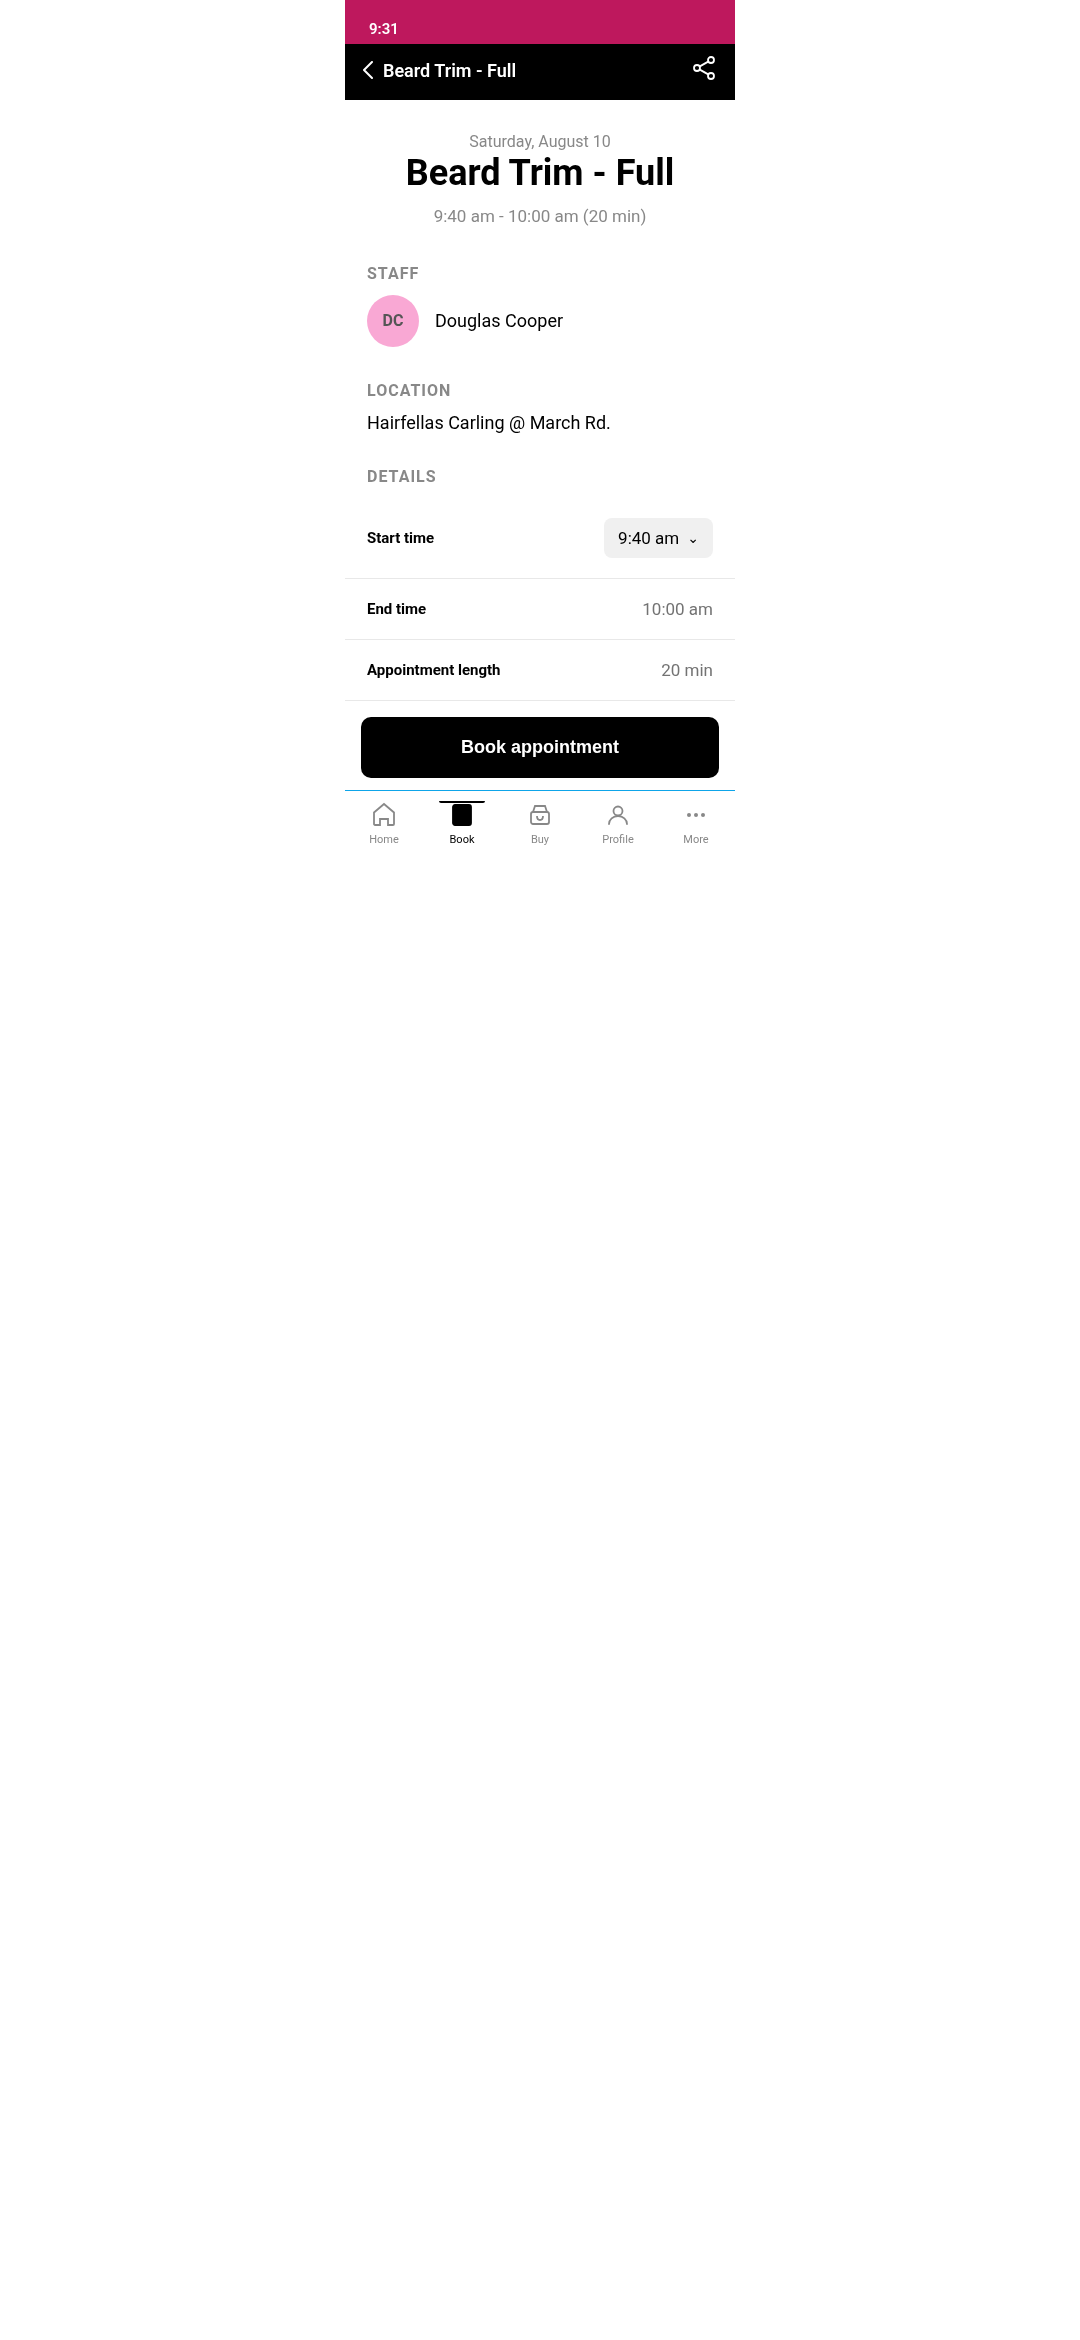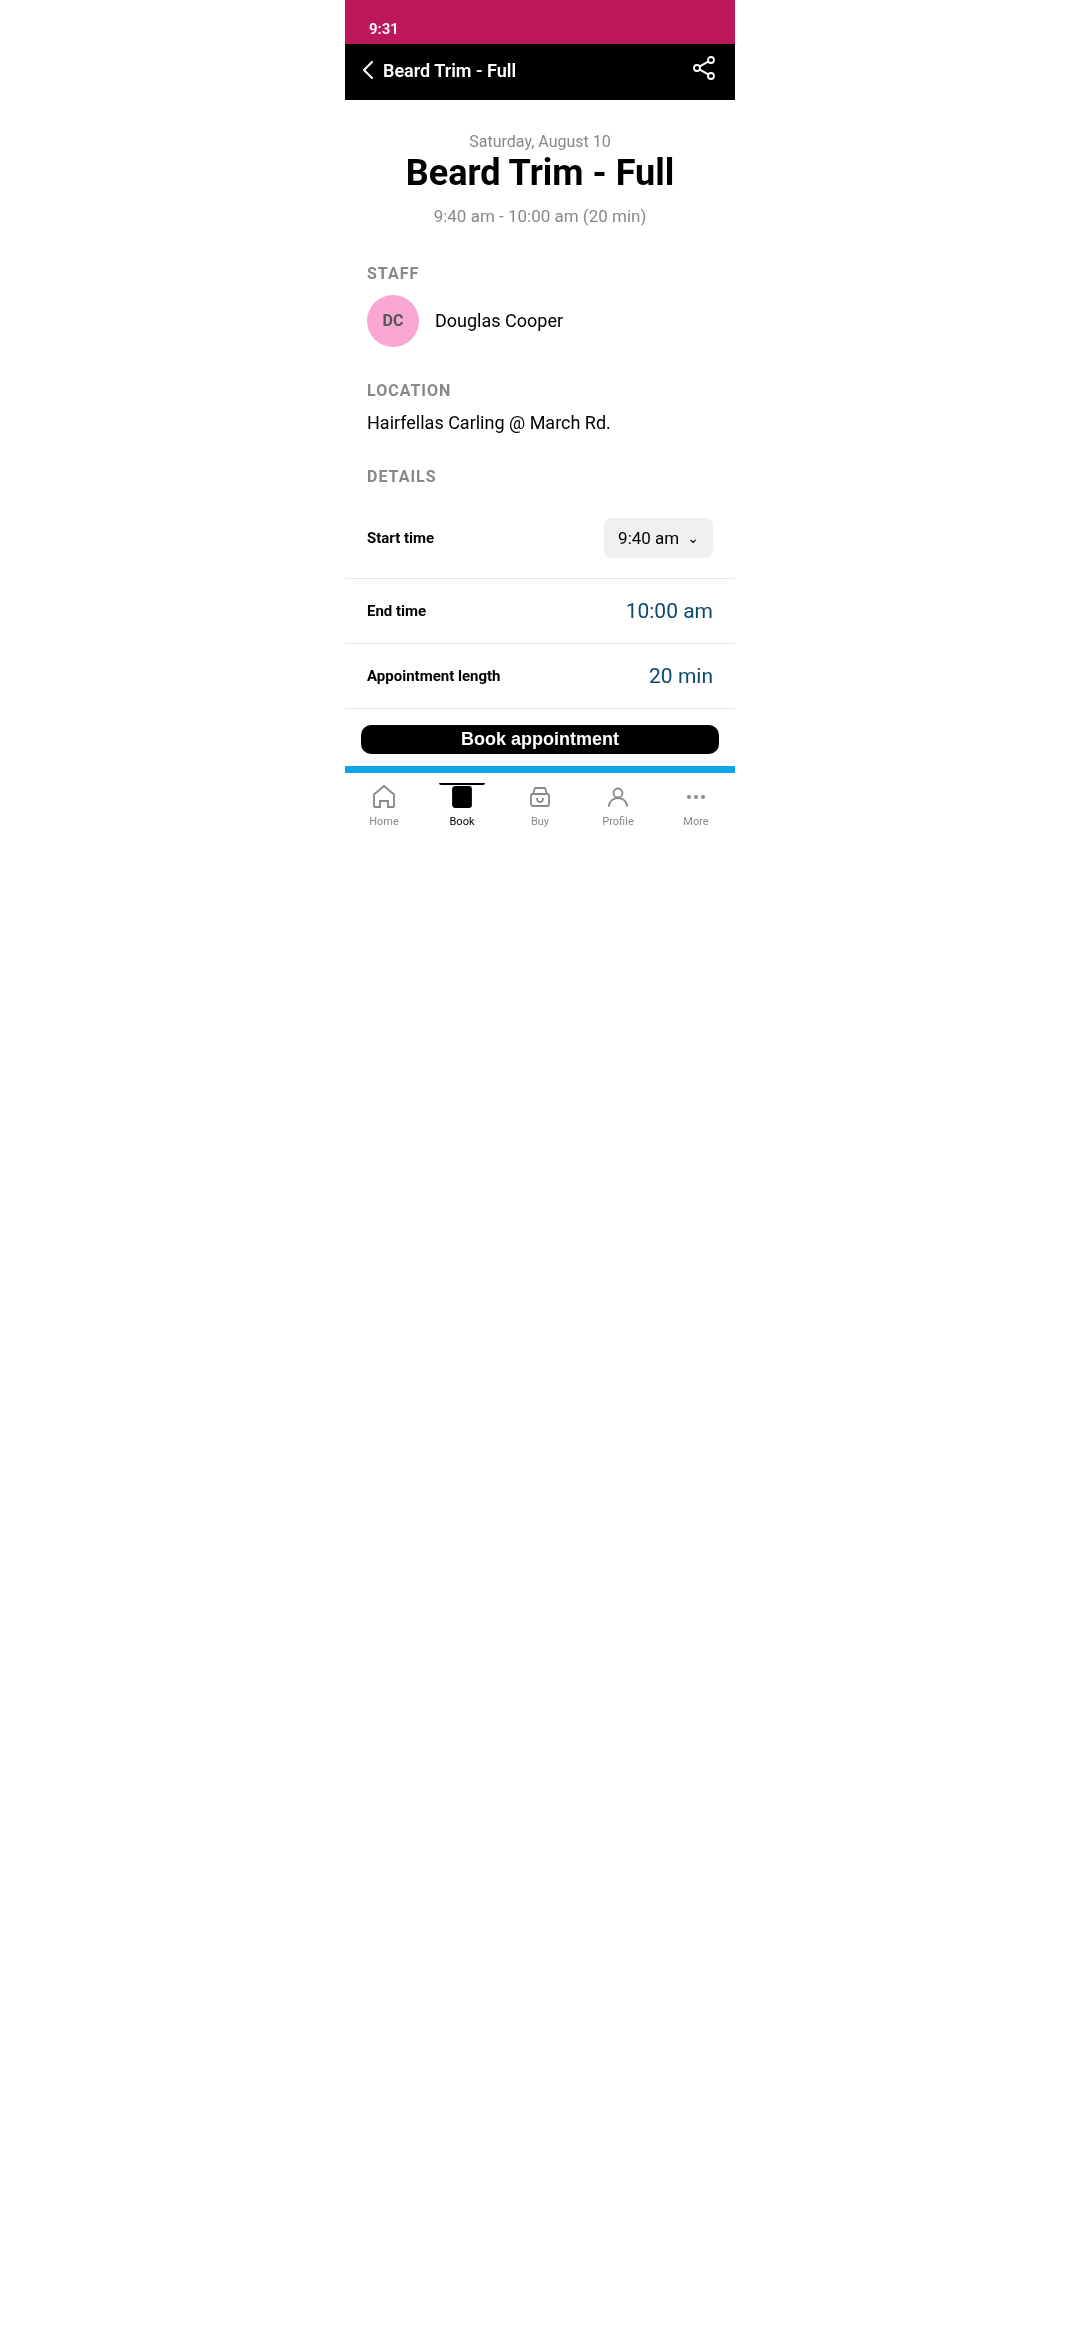--- a/index.html
+++ b/index.html
@@ -161,22 +161,22 @@
       border-bottom: 1px solid #e8e8e8;
     }
 
     .detail-label {
       font-size: 15px;
       font-weight: 700;
       color: #000000;
     }
 
     .detail-value {
-      font-size: 21px;
-      color: #0c4a6e;
+      font-size: 17px;
+      color: #737373;
     }
 
     .detail-value-dropdown {
       display: flex;
       align-items: center;
       gap: 8px;
       background: #f0f0f0;
       border-radius: 8px;
       padding: 10px 14px;
       font-size: 17px;
@@ -195,31 +195,31 @@
       padding: 16px 16px 12px;
       background: #ffffff;
     }
 
     .book-btn {
       width: 100%;
       background: #000000;
       color: #ffffff;
       border: none;
       border-radius: 10px;
-      padding: 4px;
+      padding: 20px;
       font-size: 18px;
       font-weight: 600;
       cursor: pointer;
       text-align: center;
     }
 
     
     .bottom-nav {
       background: #ffffff;
-      border-top: 7px solid #0ea5e9;
+      border-top: 1px solid #0ea5e9;
       display: flex;
       justify-content: space-around;
       align-items: center;
       padding: 10px 0 20px;
       position: sticky;
       bottom: 0;
     }
 
     .nav-item {
       display: flex;

